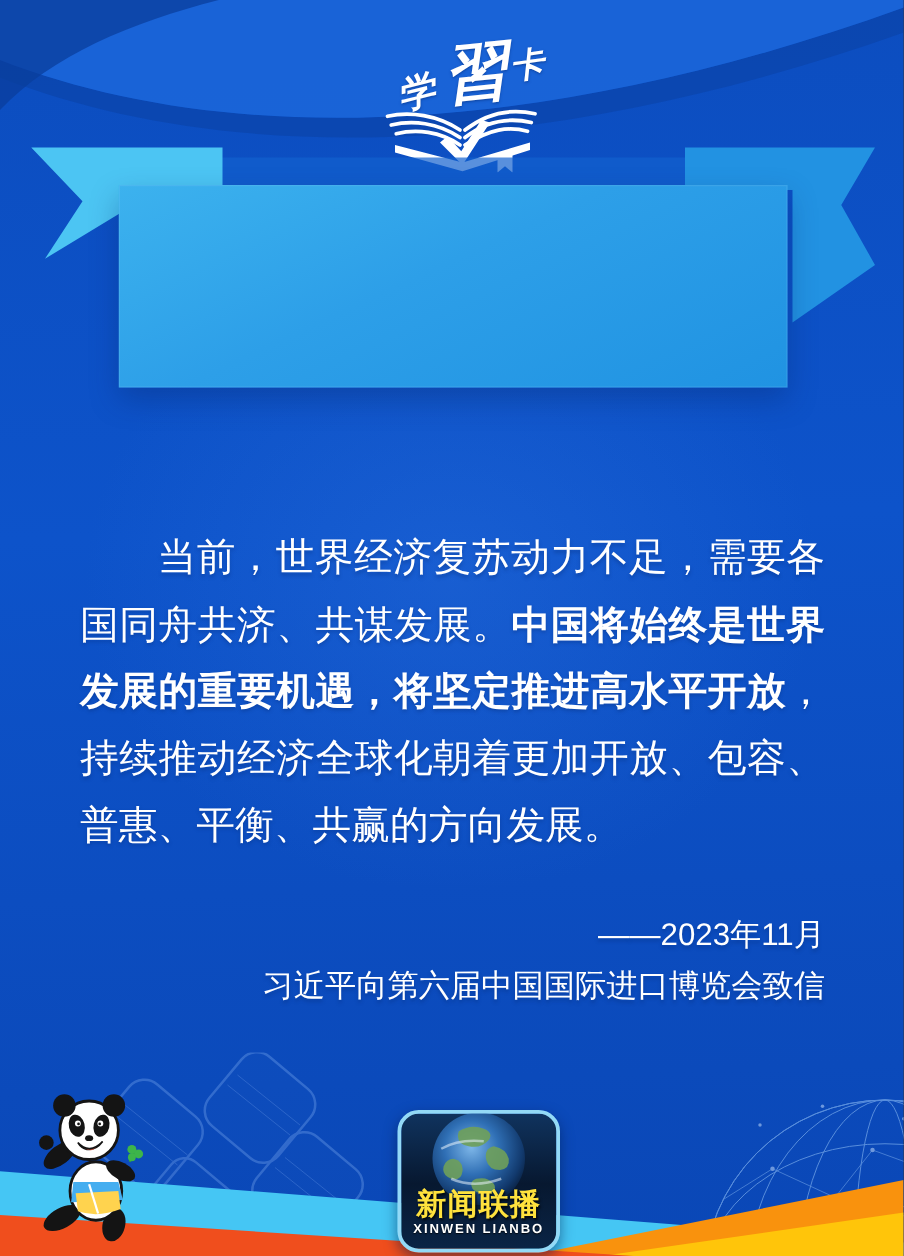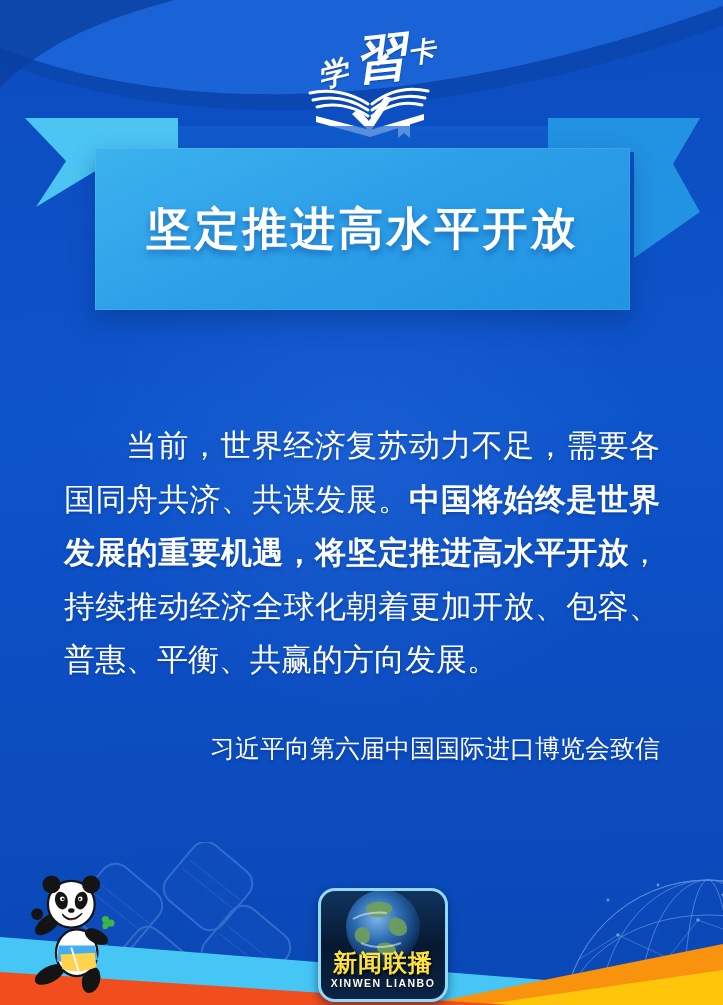--- a/index.html
+++ b/index.html
@@ -105,26 +105,26 @@
       <path d="M98,38 l0,14 l6,-5 l6,5 l0,-17 z" fill="#fff"></path>
     </svg>
   </div>
 
   <svg class="abs ribbon-svg" width="723" height="320" viewBox="0 0 723 320">
     <rect x="150" y="126" width="430" height="30" fill="#1261cf" opacity="0.7"></rect>
     <polygon points="25,118 178,118 178,152 97,152 97,170 36,207 66,161" fill="#4cc5f3"></polygon>
     <polygon points="548,118 700,118 673,164 700,212 634,258 634,152 548,152" fill="#2292e2"></polygon>
   </svg>
   <div class="abs title-box">
-    <div class="title-line">坚定推进高水平开放</div>
   </div>
 
   <p class="abs body-text"><span>当前，世界经济复苏动力不足，需要各国同舟共济、共谋发展。</span><b>中国将始终是世界发展的重要机遇，将坚定推进高水平开放</b><span>，持续推动经济全球化朝着更加开放、包容、普惠、平衡、共赢的方向发展。</span></p>
 
   <div class="abs attribution">
+    <div>——2023年11月</div>
     <div>习近平向第六届中国国际进口博览会致信</div>
   </div>
 
   <svg class="abs clover" width="310" height="155" viewBox="0 0 310 155">
     <g fill="rgba(150,190,255,0.08)" stroke="#9cc4ff" stroke-width="2">
       <rect x="60" y="30" width="72" height="72" rx="16" transform="rotate(40 96 66)"></rect>
       <rect x="150" y="8" width="72" height="72" rx="16" transform="rotate(40 186 44)"></rect>
       <rect x="188" y="72" width="72" height="72" rx="16" transform="rotate(40 224 108)"></rect>
       <rect x="96" y="92" width="64" height="64" rx="14" transform="rotate(40 128 124)"></rect>
     </g>

